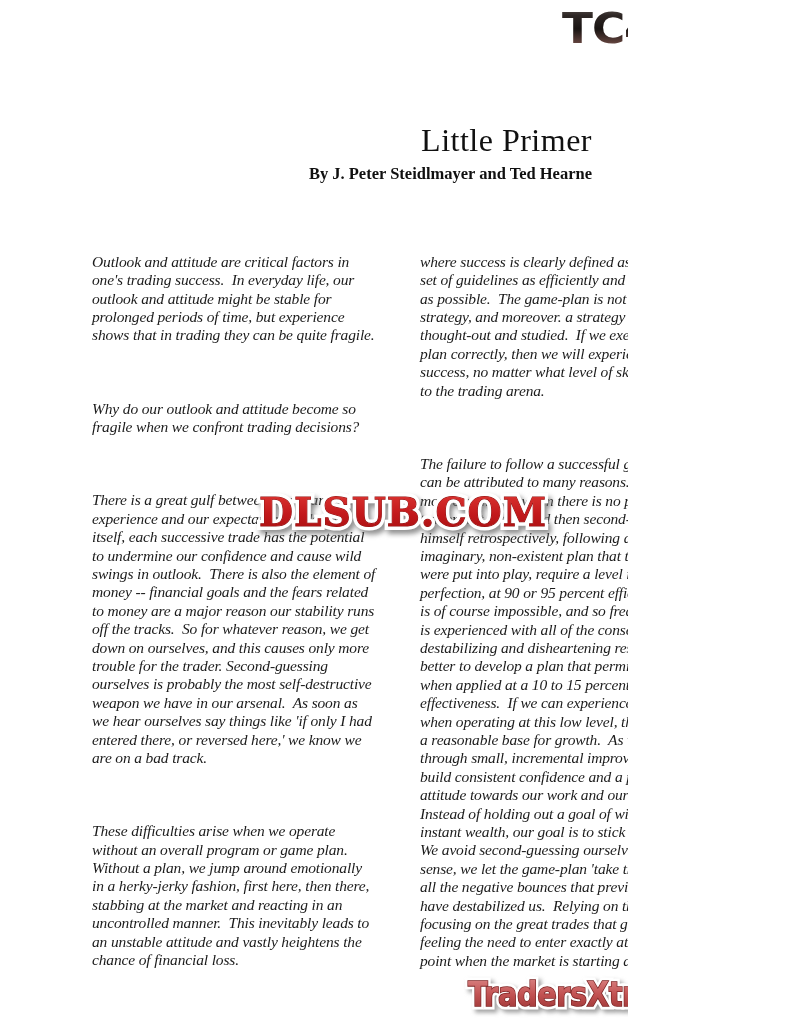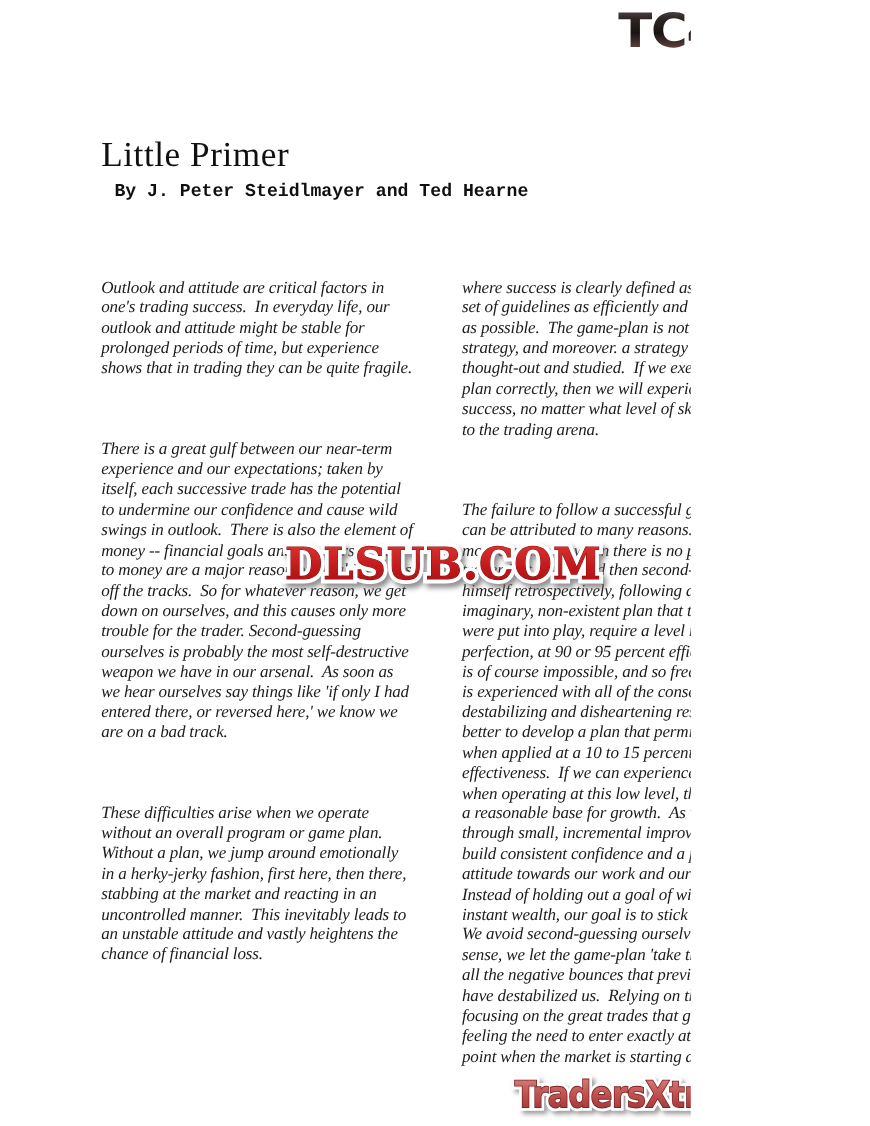--- a/index.html
+++ b/index.html
@@ -16,31 +16,31 @@
   
   .logo-top { position: absolute; left: 556px; top: 0px; }
   .steel-text {
     font-family: "DejaVu Sans", sans-serif;
     font-weight: bold;
     font-size: 43px;
     letter-spacing: -1px;
   }
 
   
-  .title-block { position: absolute; left: 92px; top: 122px; width: 500px; }
+  .title-block { position: absolute; left: 92px; top: 122px; width: 500px; text-align: right; }
   .article-title {
     font-family: "Liberation Serif", serif;
     font-weight: 400;
     font-size: 32px;
     color: #101010;
     letter-spacing: 0.5px;
   }
   .article-byline {
     margin-top: 5px;
-    font-family: Liberation Mono, monospace;
+    font-family: Liberation Serif, serif;
     font-weight: bold;
     font-size: 16.5px;
     color: #101010;
     margin-left: 12px;
   }
 
   
   .columns {
     position: absolute;
     left: 92px;
@@ -121,20 +121,21 @@
   </svg>
 
   <header class="title-block">
     <h1 class="article-title">Little Primer</h1>
     <div class="article-byline">By J. Peter Steidlmayer and Ted Hearne</div>
   </header>
 
   <main class="columns">
     <div class="col">
       <p>Outlook and attitude are critical factors in one's trading success.  In everyday life, our outlook and attitude might be stable for prolonged periods of time, but experience shows that in trading they can be quite fragile.</p>
+      <p>Why do our outlook and attitude become so fragile when we confront trading decisions?</p>
       <p>There is a great gulf between our near-term experience and our expectations; taken by itself, each successive trade has the potential to undermine our confidence and cause wild swings in outlook.  There is also the element of money -- financial goals and the fears related to money are a major reason our stability runs off the tracks.  So for whatever reason, we get down on ourselves, and this causes only more trouble for the trader. Second-guessing ourselves is probably the most self-destructive weapon we have in our arsenal.  As soon as we hear ourselves say things like 'if only I had entered there, or reversed here,' we know we are on a bad track.</p>
       <p>These difficulties arise when we operate without an overall program or game plan. Without a plan, we jump around emotionally in a herky-jerky fashion, first here, then there, stabbing at the market and reacting in an uncontrolled manner.  This inevitably leads to an unstable attitude and vastly heightens the chance of financial loss.</p>
       
     </div>
     <div class="col">
       <p>where success is clearly defined as following a set of guidelines as efficiently and effectively as possible.  The game-plan is not a goal but a strategy, and moreover. a strategy that is well-thought-out and studied.  If we execute the plan correctly, then we will experience success, no matter what level of skill we bring to the trading arena.</p>
       <p>The failure to follow a successful game-plan can be attributed to many reasons.  One of the most common is when there is no plan; the trader just reacts and then second-guesses himself retrospectively, following an imaginary, non-existent plan that trades which were put into play, require a level near perfection, at 90 or 95 percent efficiency.  This is of course impossible, and so frequent failure is experienced with all of the consequent destabilizing and disheartening results.  It is better to develop a plan that permits success when applied at a 10 to 15 percent rate of effectiveness.  If we can experience success when operating at this low level, then we have a reasonable base for growth.  As we develop through small, incremental improvements, we build consistent confidence and a positive attitude towards our work and our prospects.  Instead of holding out a goal of winning instant wealth, our goal is to stick to the plan.  We avoid second-guessing ourselves.  In a sense, we let the game-plan 'take the heat" for all the negative bounces that previously would have destabilized us.  Relying on the big play, focusing on the great trades that got away, or feeling the need to enter exactly at the precise point when the market is starting a</p>
     </div>
   </main>
 

